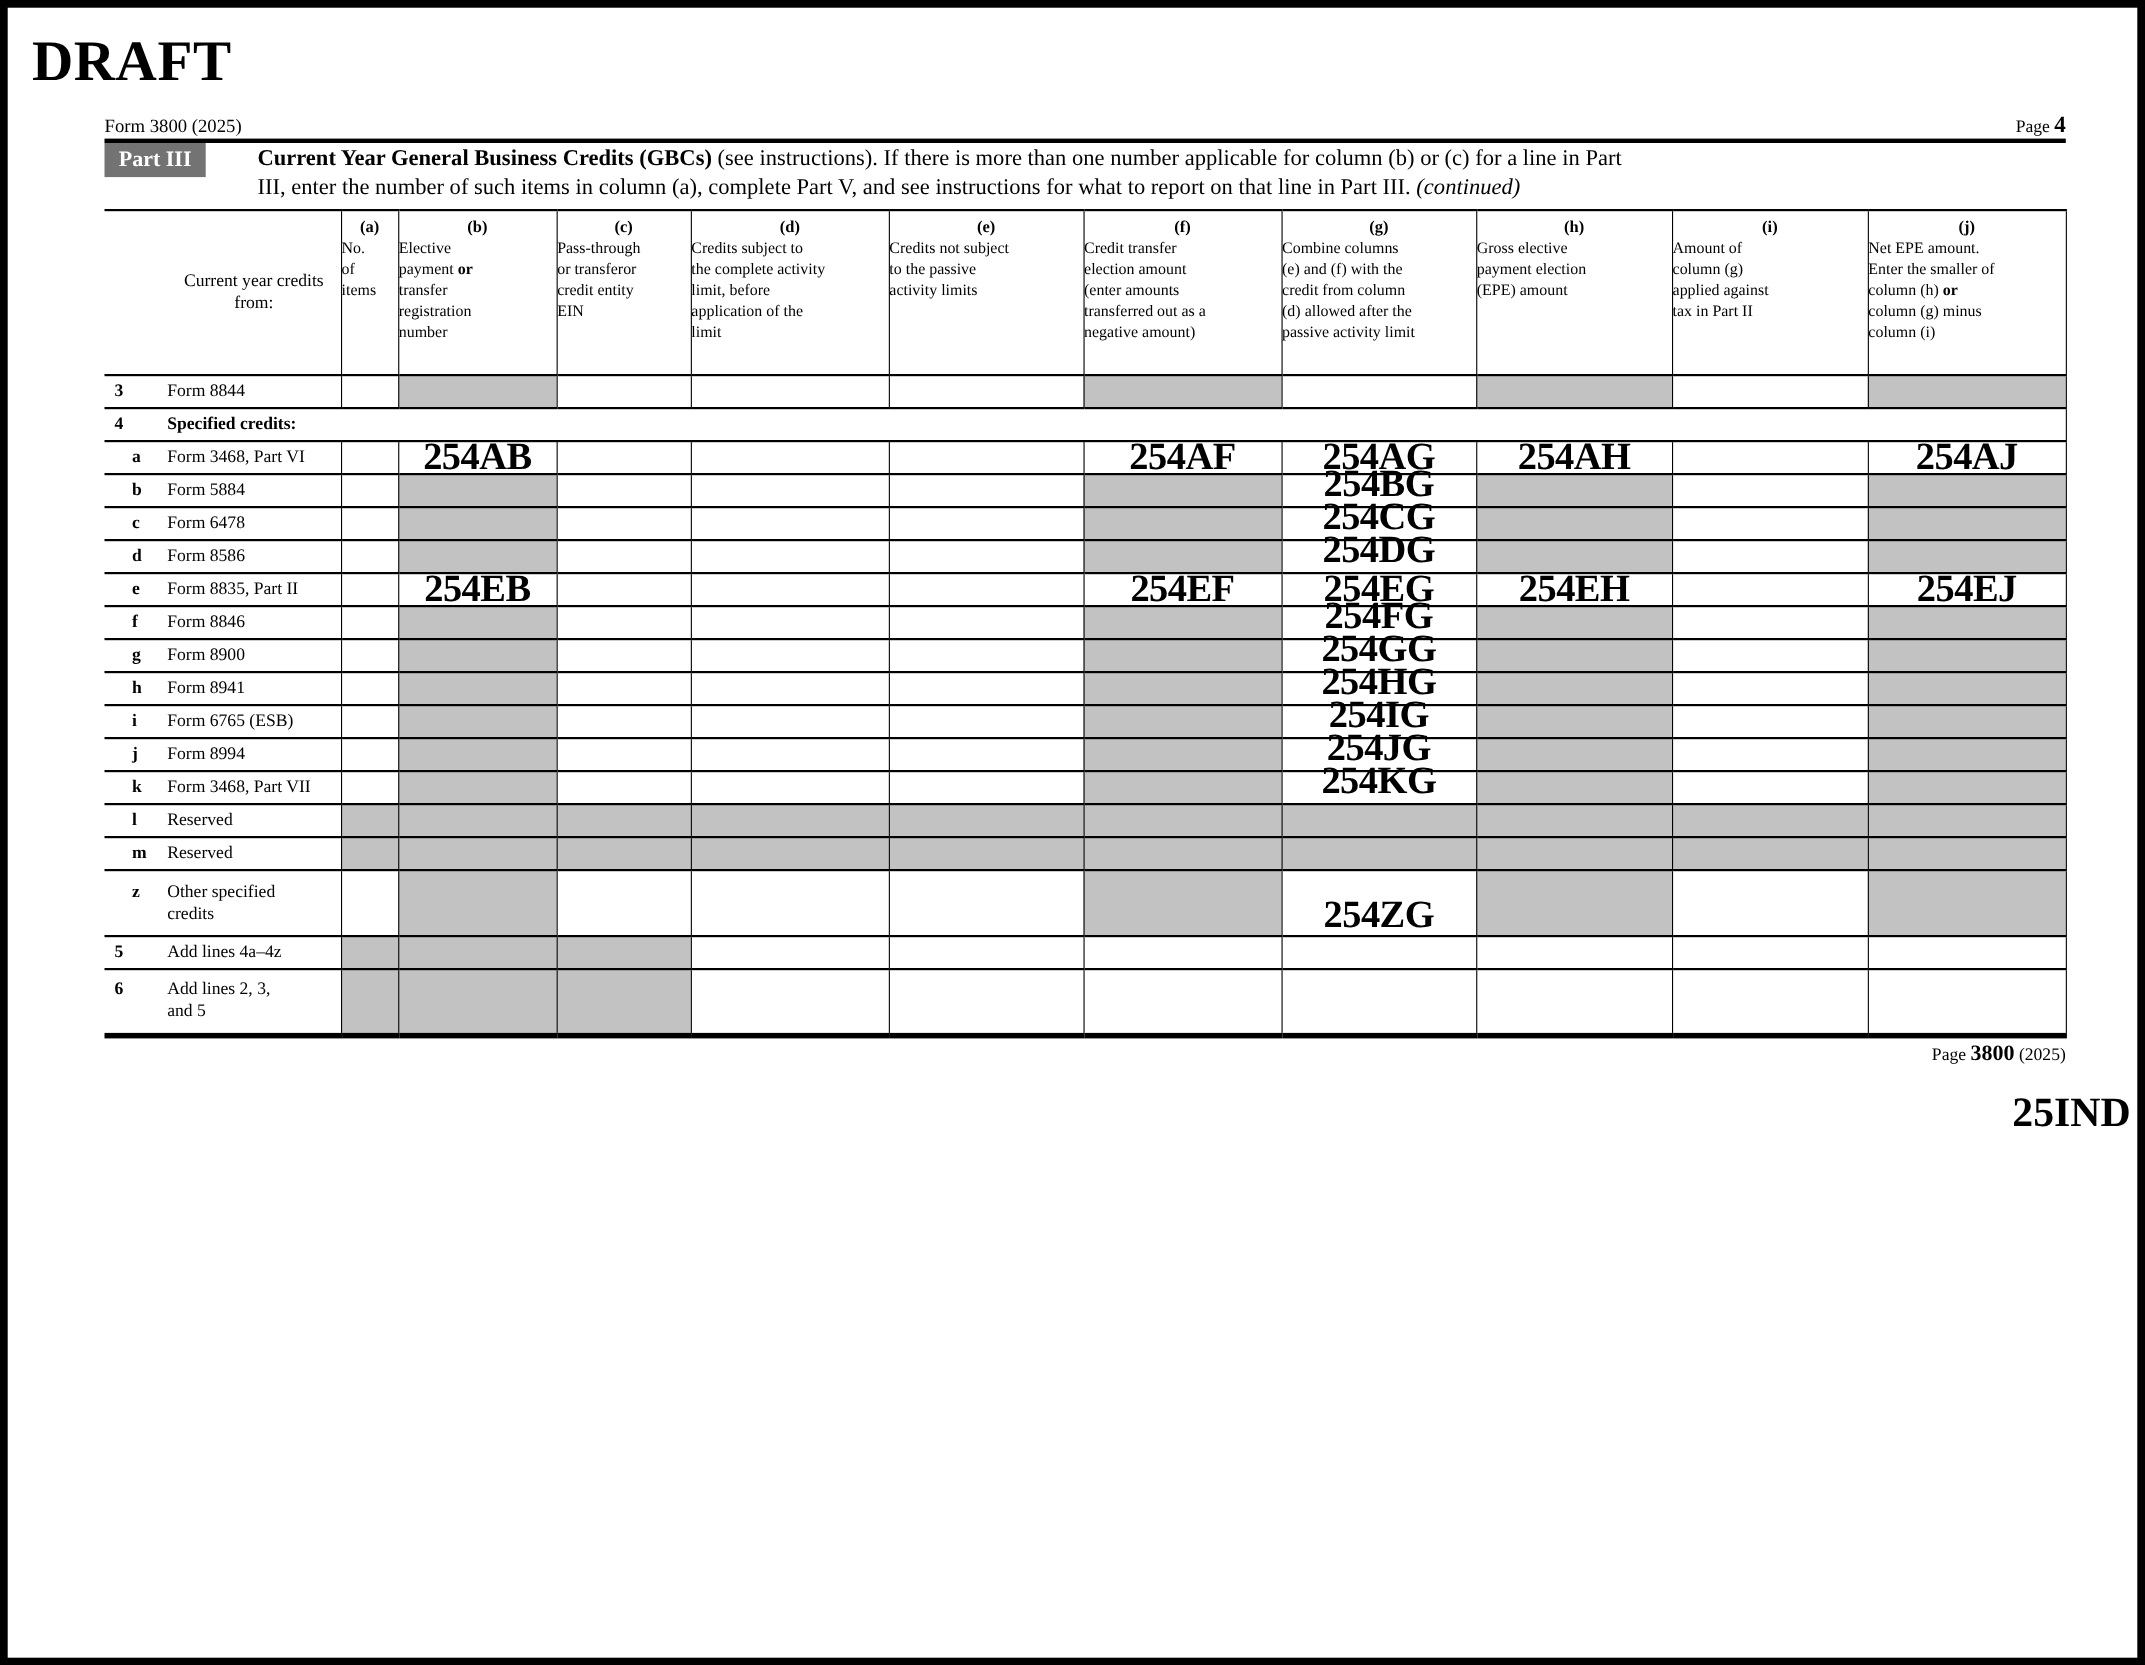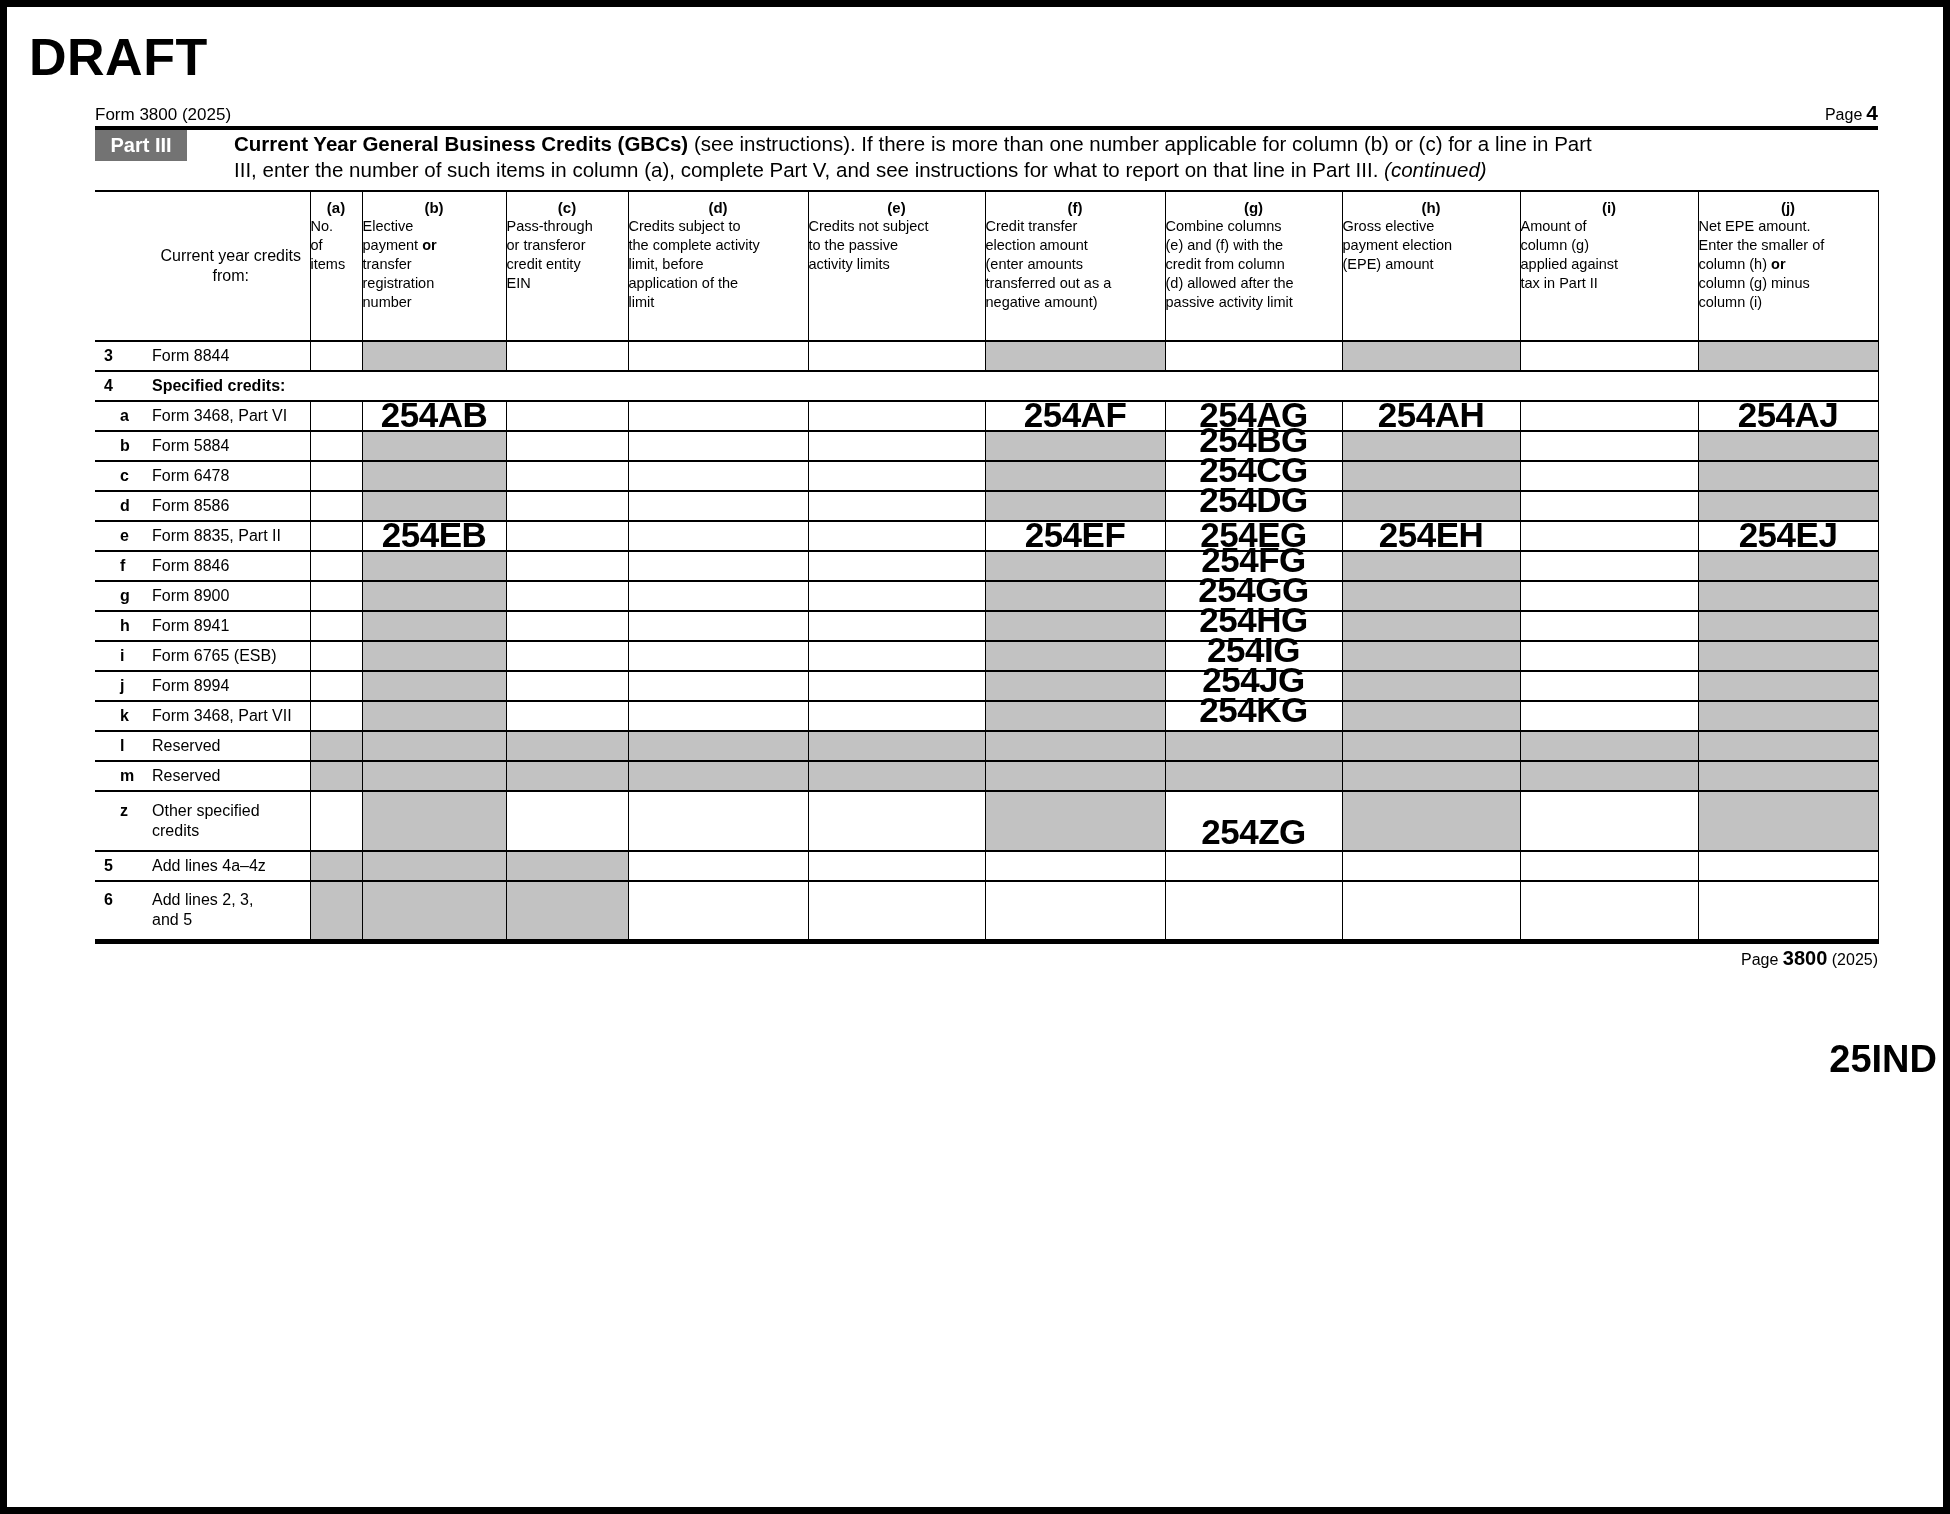--- a/index.html
+++ b/index.html
@@ -1,19 +1,19 @@
 <!DOCTYPE html>
 <html><head>
 <meta charset="utf-8">
 <style>
   html,body{margin:0;padding:0;background:#fff;}
   .page{
     position:relative;width:1950px;height:1514px;box-sizing:border-box;
     border:7px solid #000;background:#fff;color:#000;
-    font-family:Liberation Sans, sans-serif;overflow:hidden;
+    font-family:Liberation Serif, serif;overflow:hidden;
   }
   .draft{position:absolute;left:22px;top:20px;font-size:52px;font-weight:bold;letter-spacing:0.5px;}
   .form-meta{position:absolute;left:88px;top:94px;width:1783px;display:flex;justify-content:space-between;align-items:baseline;}
   .form-id{font-size:17px;}
   .page-label{font-size:16px;}
   .page-num{font-size:21px;font-weight:bold;margin-left:4px;}
   .heavy-rule{position:absolute;left:88px;top:119px;width:1783px;height:4px;background:#000;}
   .part-box{
     position:absolute;left:88px;top:123px;width:92px;height:31px;background:#737373;color:#fff;
     font-weight:bold;font-size:20px;display:flex;align-items:center;justify-content:center;
@@ -40,21 +40,21 @@
   .row-num{flex:0 0 57px;box-sizing:border-box;padding-left:9px;font-weight:bold;font-size:16px;line-height:19px;}
   .row-num.letter{padding-left:25px;}
   .row-label{font-size:16px;line-height:20px;white-space:pre-line;}
   .row-label.bold{font-weight:bold;}
   .code{font-weight:bold;font-size:35px;line-height:30px;text-align:center;letter-spacing:-0.5px;}
   .code.flush{margin-top:-3px;}
   .code.raised{margin-top:-13px;}
   .code.low{margin-top:22px;}
   .footer-form{position:absolute;left:88px;top:940px;width:1783px;text-align:right;font-size:16px;}
   .footer-form .fnum{font-size:20px;font-weight:bold;}
-  .draft-code{position:absolute;left:88px;top:983px;width:1842px;text-align:right;font-size:38px;font-weight:bold;margin-top:48px;}
+  .draft-code{position:absolute;left:88px;top:983px;width:1842px;text-align:right;font-size:38px;font-weight:bold;}
 </style>
 </head>
 <body>
 
 <div class="page">
 
   <div class="draft">DRAFT</div>
 
   <div class="form-meta">
     <span class="form-id">Form 3800 (2025)</span>

